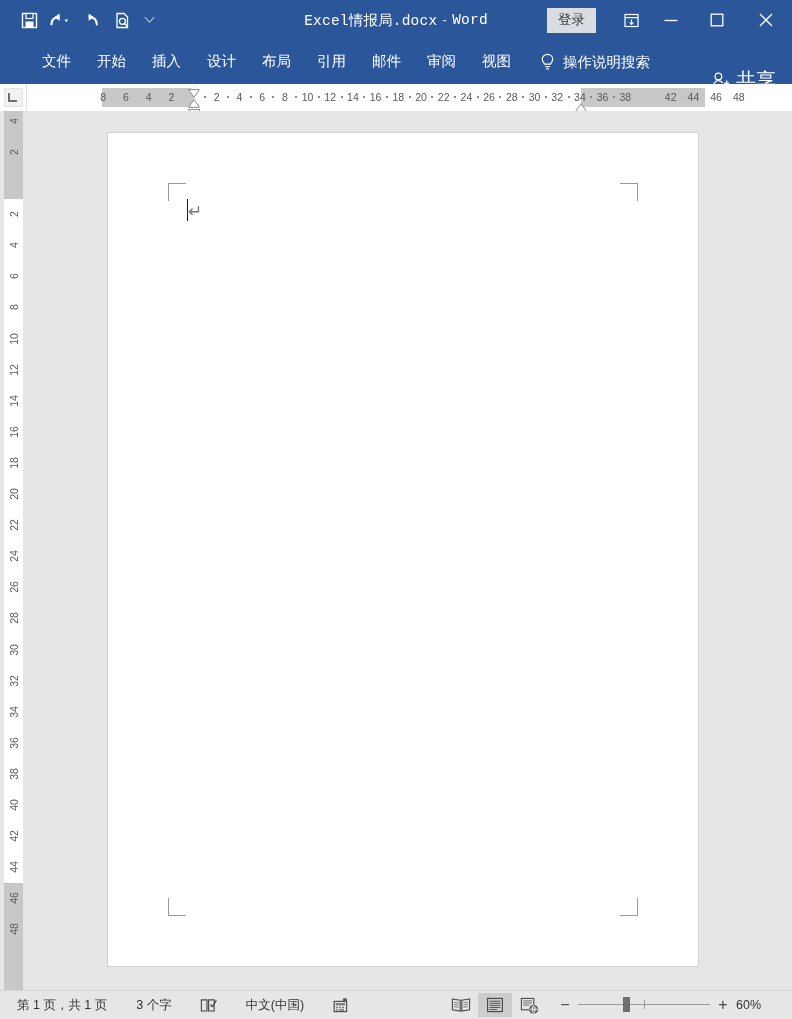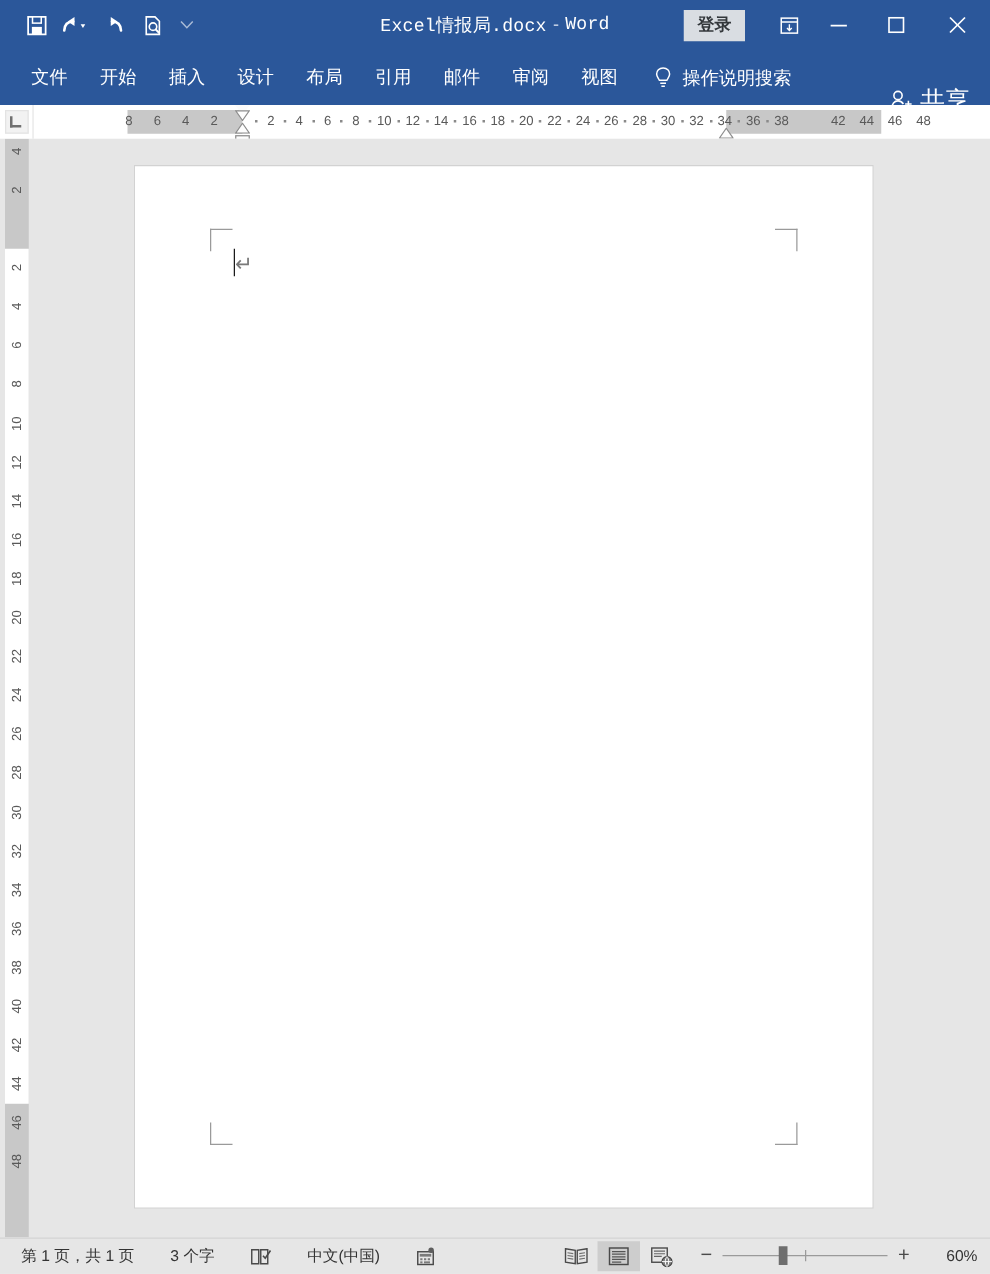--- a/index.html
+++ b/index.html
@@ -29,42 +29,42 @@
     display: flex; align-items: center; justify-content: center;
     pointer-events: none;
   }
   .title-text {
     color: #ffffff; font-size: 14.5px; letter-spacing: .2px; white-space: nowrap; font-family: Liberation Mono, monospace;
   }
   .title-sep { color: #cfd9ea; margin: 0 5px; font-size: 14.5px; }
 
   .win-right {
     position: absolute; right: 0; top: 0; height: 40px;
-    display: flex; align-items: center; font-weight: bold;
+    display: flex; align-items: center;
   }
   .signin {
     background: #d9dde2; color: #33373b; font-size: 13.5px;
     padding: 3px 11px 4px; margin-right: 18px; white-space: nowrap; cursor: default;
   }
   .ribbon-opt {
     width: 34px; height: 40px; display: flex; align-items: center; justify-content: center;
     color: #ffffff;
   }
   .wbtn {
     width: 46px; height: 40px; display: flex; align-items: center; justify-content: center;
     color: #ffffff;
   }
   .wbtn.close { width: 52px; }
 
   
   .ribbon {
     height: 44px; background: #2b579a; flex: 0 0 44px;
     display: flex; align-items: center; position: relative;
   }
-  .tabs { display: flex; align-items: center; padding-left: 15px; }
+  .tabs { display: flex; align-items: center; padding-left: 32px; }
   .tab {
     color: #ffffff; font-size: 14.5px; padding: 5px 13px 6px;
     white-space: nowrap; cursor: default;
   }
   .tab.file { padding-left: 10px; padding-right: 13px; }
   .tellme {
     display: flex; align-items: center; gap: 8px;
     margin-left: 16px; color: #ffffff; font-size: 14.5px; white-space: nowrap;
   }
   .share {
@@ -163,21 +163,21 @@
   .zoomwrap { display: flex; align-items: center; margin-left: 6px; }
   .zoom-sign { width: 26px; text-align: center; font-size: 16px; color: #4a4a4a; line-height: 20px; }
   .slider {
     position: relative; width: 132px; height: 20px; display: flex; align-items: center;
   }
   .slider-line { position: absolute; left: 0; right: 0; top: 9px; height: 1px; background: #9a9a9a; }
   .slider-mid { position: absolute; left: 66px; top: 5px; width: 1px; height: 9px; background: #9a9a9a; }
   .slider-thumb {
     position: absolute; left: 45px; top: 2px; width: 7px; height: 15px; background: #6e6e6e;
   }
-  .zoomval { width: 48px; text-align: right; font-size: 12.5px; color: #333333; padding-right: 2px; }
+  .zoomval { width: 48px; font-size: 12.5px; color: #333333; padding-right: 2px; }
 </style>
 </head>
 <body>
 
 <div id="app">
 
   <div class="titlebar">
     <div class="qat">
       <div class="qat-btn" title="保存">
         <svg width="17" height="17" viewBox="0 0 17 17" aria-hidden="true">

